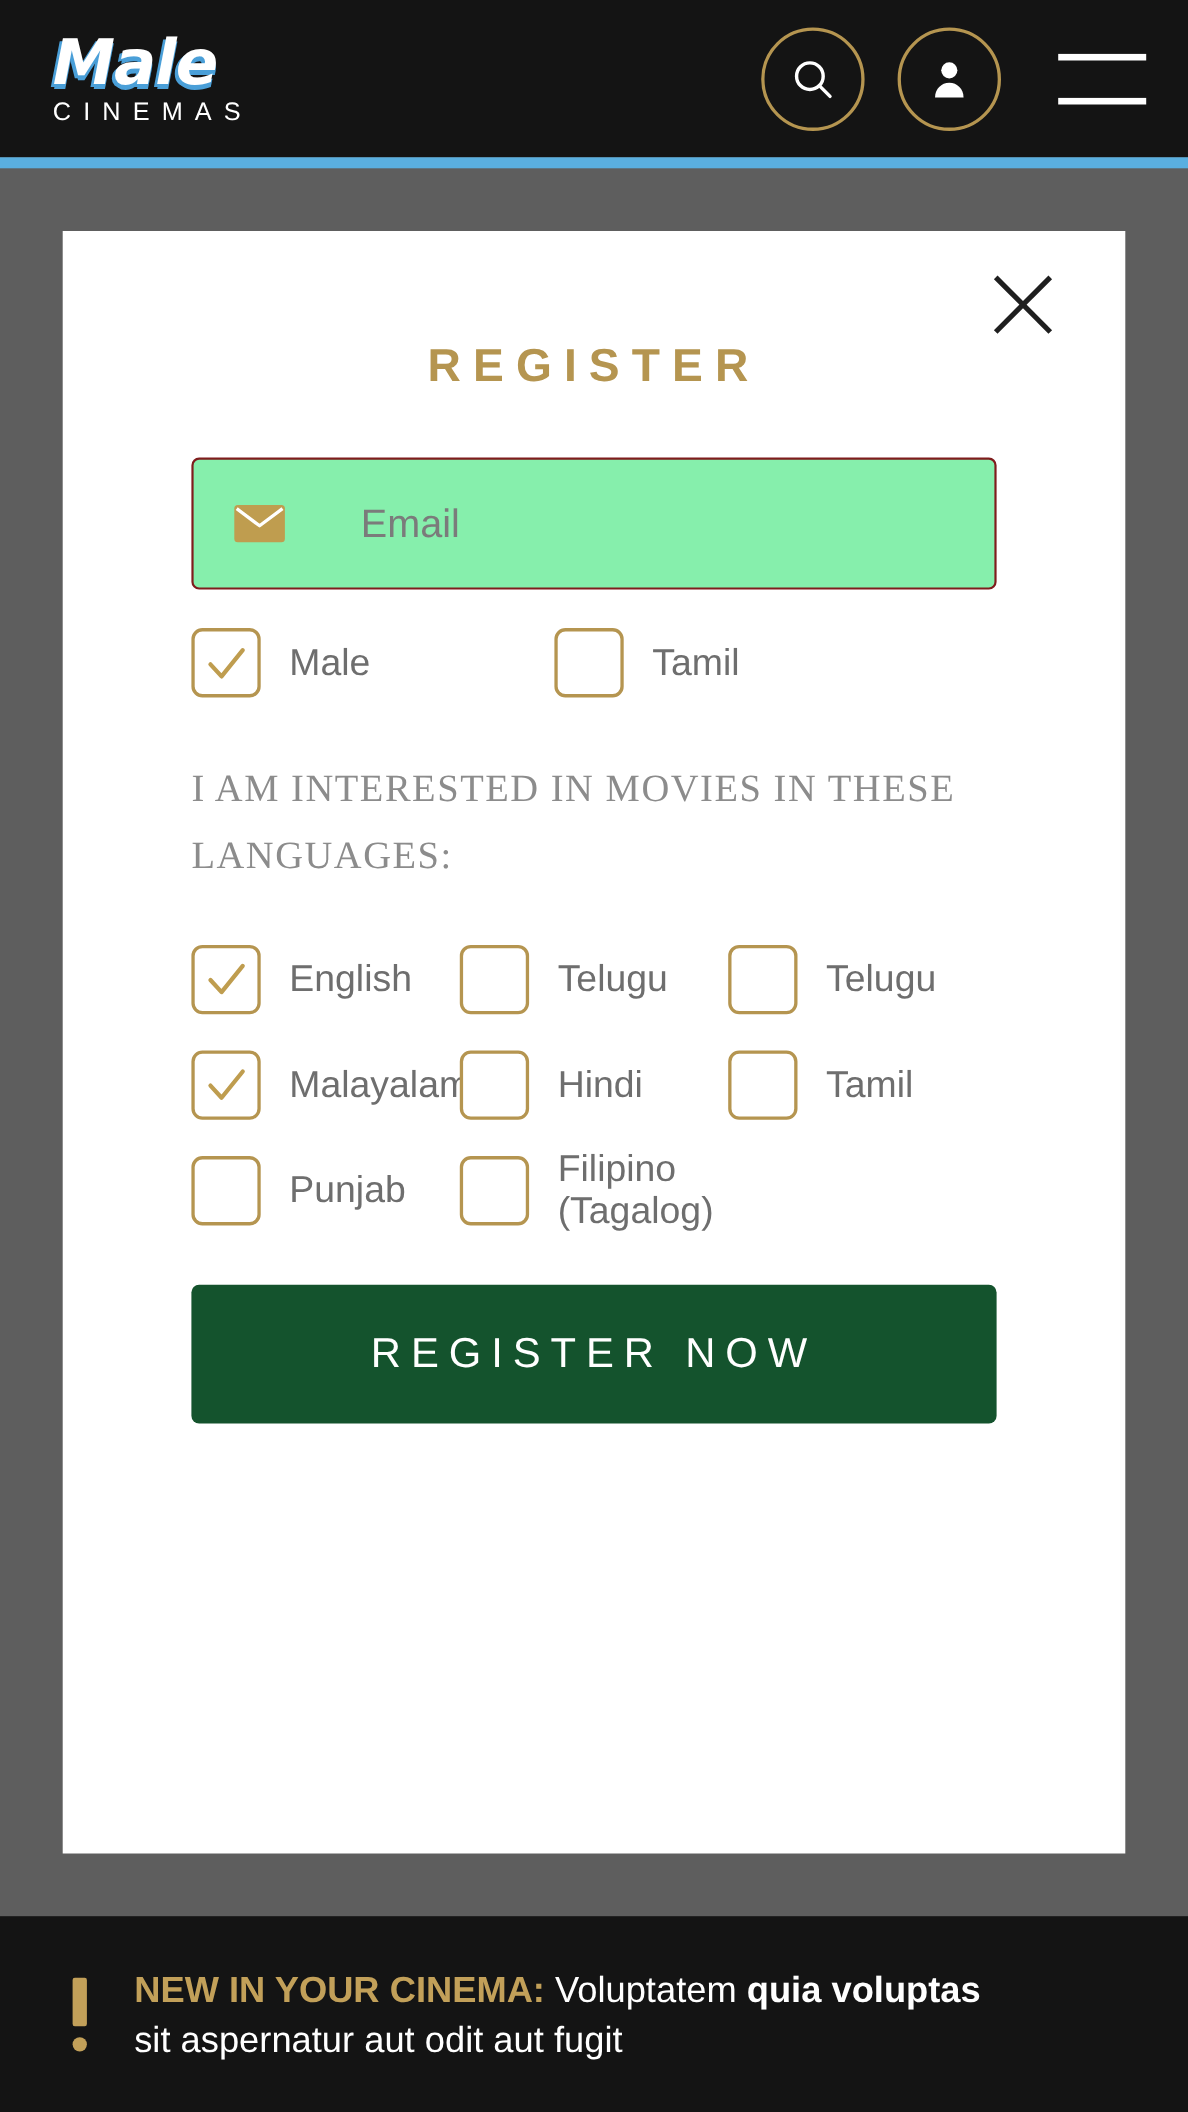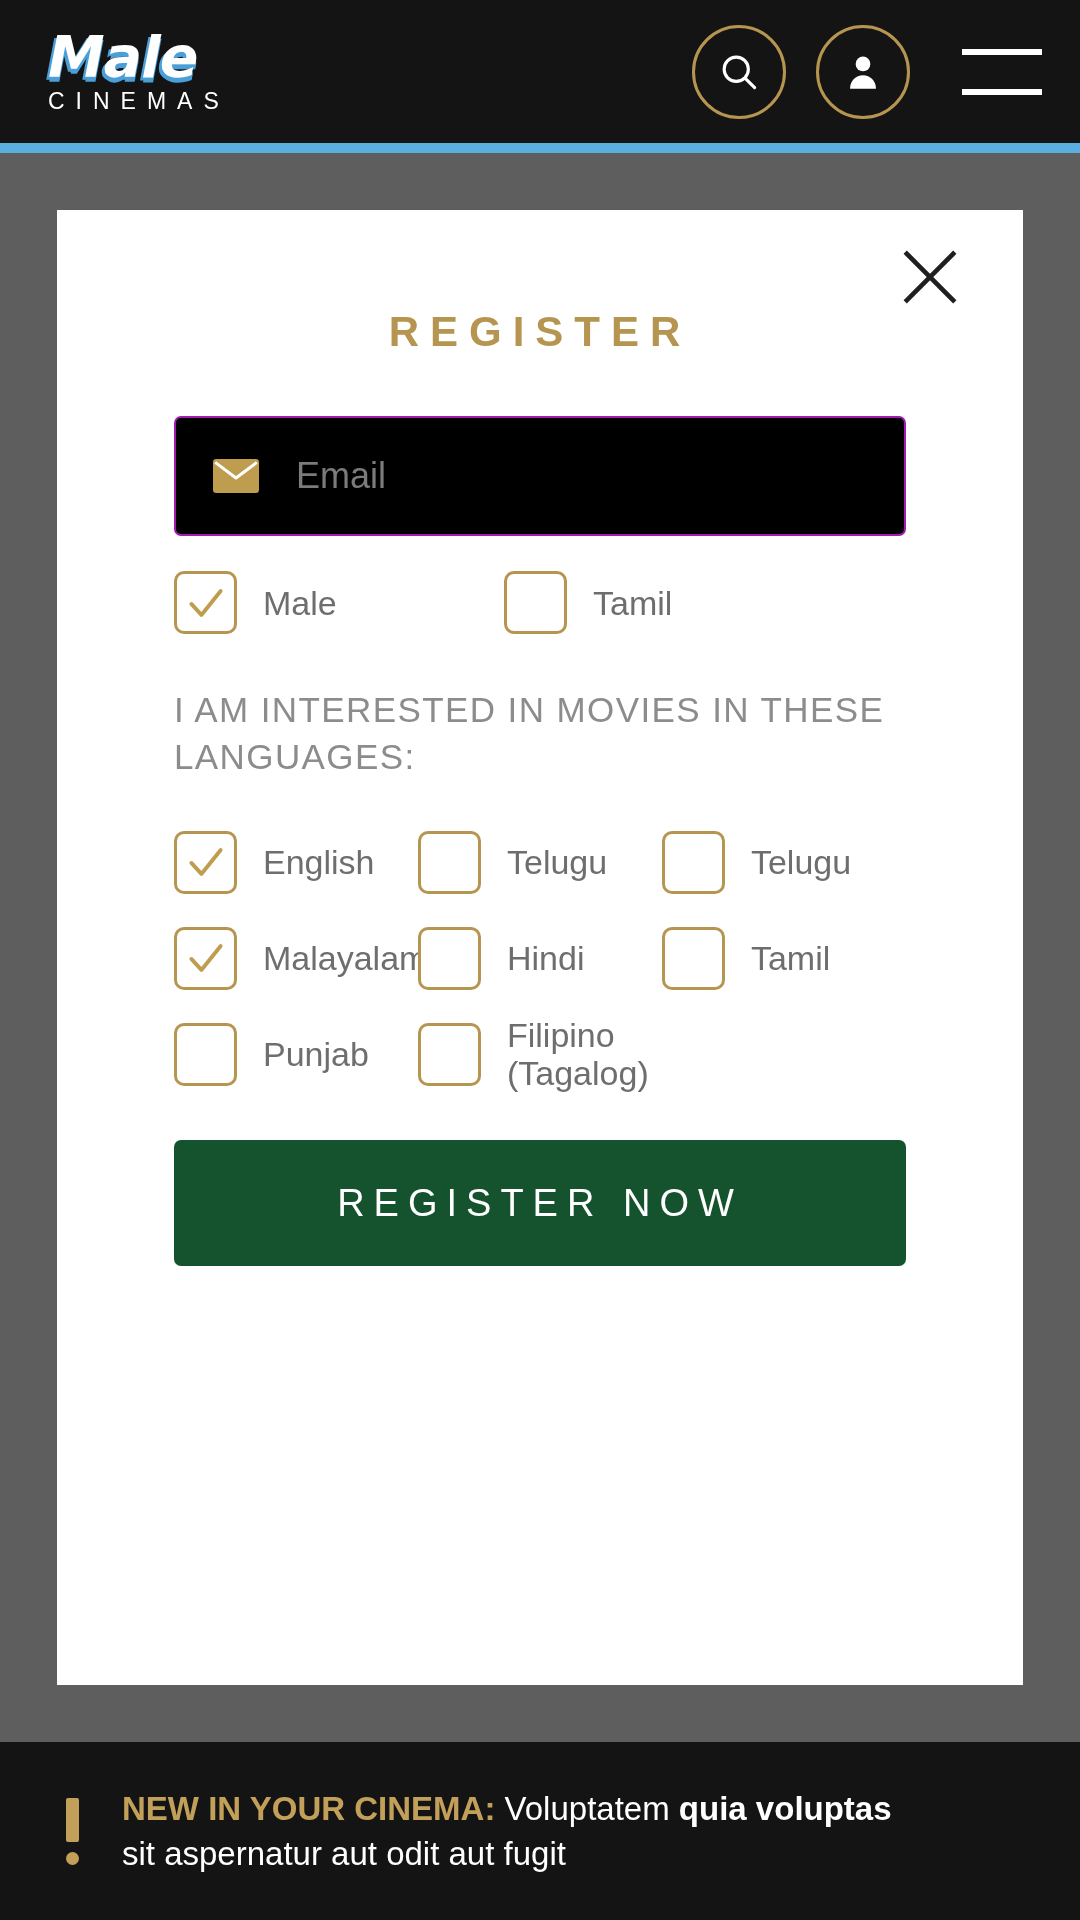--- a/index.html
+++ b/index.html
@@ -85,21 +85,21 @@
   .form-body { padding: 0 117px; margin-top: 60px; }
 
   .field {
     position: relative;
     height: 120px;
     display: flex; align-items: center;
     border-radius: 7px;
     margin-bottom: 35px;
   }
   .field.filled { background: #eaeaea; }
-  .field.outlined { background: #000000; border: 2px solid #a21caf; }
+  .field.outlined { background: #86efac; border: 2px solid #7f1d1d; gap: 32px; }
   .field-icon {
     width: 120px; flex: 0 0 120px;
     display: flex; align-items: center; justify-content: center;
     color: #bf9d4f;
   }
   .field-text { font-size: 36px; color: #222222; font-family: "Liberation Sans", sans-serif; }
   .field-text.placeholder { color: #7b7b7b; }
 
   
   .gender-row { display: flex; margin-top: 22px; margin-bottom: 52px; }
@@ -112,23 +112,23 @@
   }
   .chk-label {
     margin-left: 26px;
     font-size: 34px; color: #6e6e6e; line-height: 38px;
     font-family: "Liberation Sans", sans-serif;
   }
   .gender-row .chk-item { width: 330px; }
 
   .interests-title {
     font-size: 35px; color: #8c8c8c;
-    letter-spacing: 1.4px; line-height: 47px;
+    letter-spacing: 1.4px; line-height: 61px;
     margin-bottom: 34px;
-    font-family: Liberation Sans, sans-serif;
+    font-family: Liberation Serif, serif;
     margin-top: 33px;
   }
   .lang-grid { display: flex; flex-wrap: wrap; }
   .lang-cell {
     width: 33.33%;
     display: flex; align-items: center;
     min-height: 96px;
     cursor: pointer;
   }
   .note {

